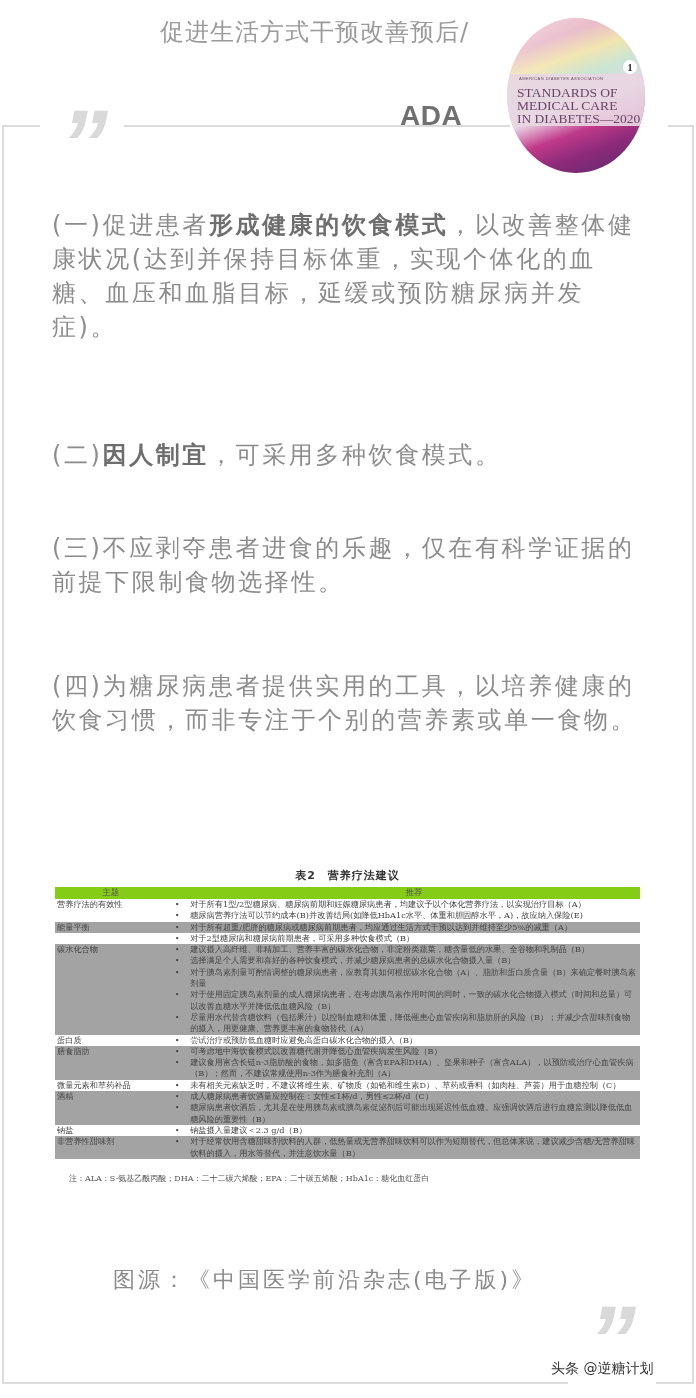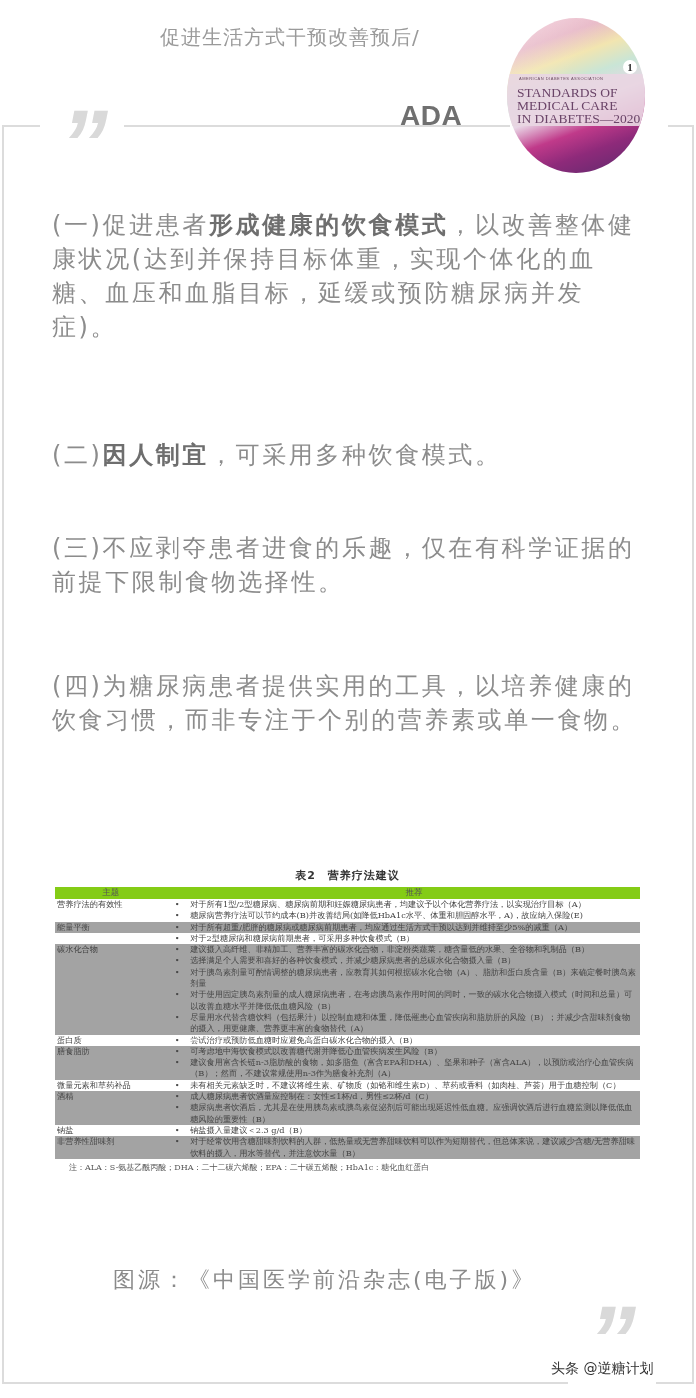--- a/index.html
+++ b/index.html
@@ -1,19 +1,19 @@
 <!DOCTYPE html>
 <html><head>
 <meta charset="utf-8">
 <style>
   html, body { margin: 0; padding: 0; background: #ffffff; }
   body { width: 696px; height: 1398px; position: relative; overflow: hidden;
          font-family: "DejaVu Sans", "Liberation Sans", sans-serif; color: #8a8a8a; }
 
-  .subtitle { position: absolute; left: 160px; top: 24px; font-size: 20px; color: #9a9a9a; letter-spacing: 1px; }
+  .subtitle { position: absolute; left: 160px; top: 16px; font-size: 24px; color: #9a9a9a; letter-spacing: 1px; }
   .ada { position: absolute; left: 400px; top: 72px; font-size: 28px; font-weight: bold; color: #707070;
          font-family: "Liberation Sans", sans-serif; letter-spacing: 0.5px; margin-top: 28px; }
 
   
   .frame-left { position: absolute; left: 2px; top: 125px; width: 2px; height: 1259px; background: #dcdcdc; }
   .frame-right { position: absolute; left: 692px; top: 125px; width: 2px; height: 1259px; background: #dcdcdc; }
   .frame-top-a { position: absolute; left: 2px; top: 125px; width: 38px; height: 2px; background: #dcdcdc; }
   .frame-top-b { position: absolute; left: 124px; top: 125px; width: 386px; height: 2px; background: #dcdcdc; }
   .frame-top-c { position: absolute; left: 668px; top: 125px; width: 26px; height: 2px; background: #dcdcdc; }
   .frame-bot-a { position: absolute; left: 2px; top: 1382px; width: 566px; height: 2px; background: #dcdcdc; }
@@ -51,21 +51,21 @@
   .table-figure { position: absolute; left: 55px; top: 868px; width: 585px; }
   .table-title { text-align: center; font-size: 11px; font-weight: bold; color: #333; margin-bottom: 4px; letter-spacing: 1px;
                  font-family: "DejaVu Sans", sans-serif; }
   table.nutr { width: 585px; border-collapse: collapse; font-family: "DejaVu Serif", serif; font-size: 8.2px; color: #444; }
   table.nutr th { background: #84cc16; color: #555; font-weight: normal; height: 12px; padding: 0; font-size: 8.5px; }
   table.nutr td { padding: 0 2px; vertical-align: top; line-height: 11.3px; }
   table.nutr tr.shade td { background: #a3a3a3; }
   td.topic { width: 108px; padding-left: 4px; white-space: nowrap; }
   td.bullet { width: 18px; text-align: center; }
   td.rec { width: 455px; }
-  .table-note { font-family: "DejaVu Serif", serif; font-size: 8px; color: #555; margin-top: 3px; padding-left: 14px; }
+  .table-note { font-family: "DejaVu Serif", serif; font-size: 8px; color: #555; margin-top: 14px; padding-left: 14px; }
 
   .source { position: absolute; left: 113px; top: 1265px; font-size: 22px; color: #8a8a8a; letter-spacing: 3px; }
   .watermark { position: absolute; left: 551px; top: 1360px; font-size: 14px; color: #333; }
 </style>
 </head>
 <body>
 
 <div class="subtitle">促进生活方式干预改善预后/</div>
 <div class="ada">ADA</div>
 

